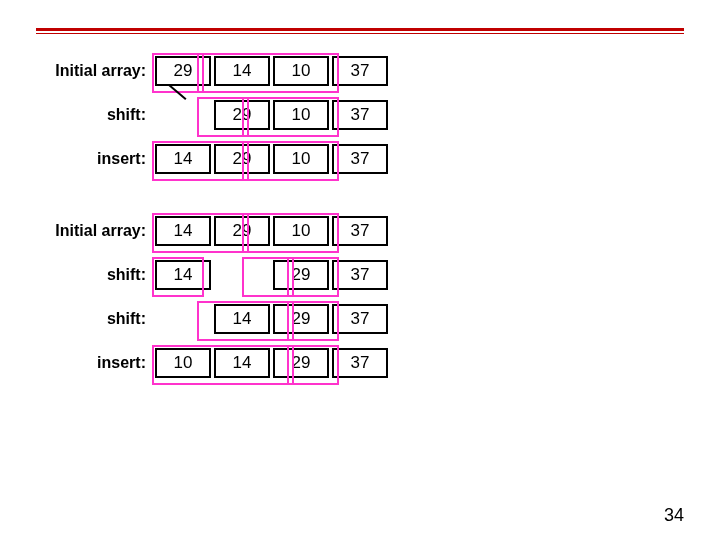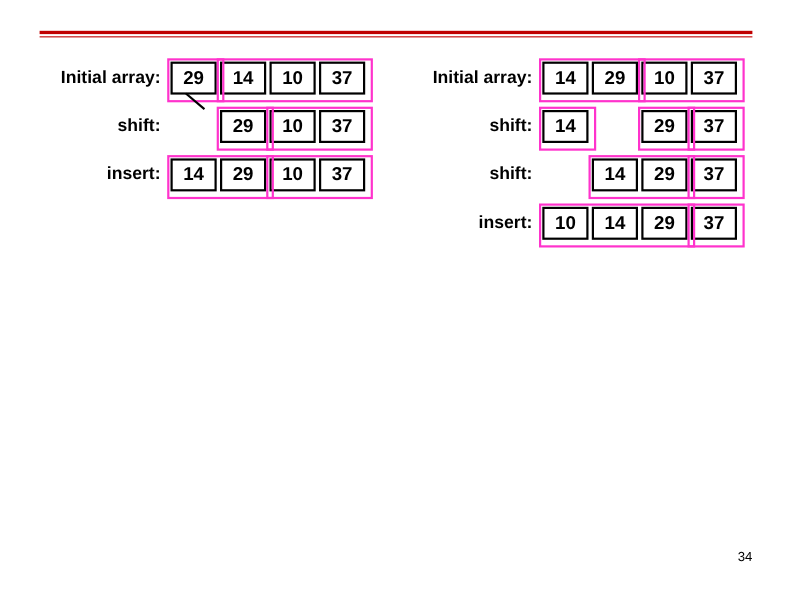--- a/index.html
+++ b/index.html
@@ -48,20 +48,21 @@
     font-size: 22px;
     line-height: 1.25;
   }
   .mono {
     font-family: "Courier New", monospace;
   }
   .arrays {
     margin-top: 26px;
     display: flex;
     gap: 28px;
+    flex-direction: column;
   }
   .col {
     flex: 1;
   }
   .row {
     display: flex;
     align-items: center;
     margin-bottom: 14px;
     position: relative;
   }
@@ -72,28 +73,28 @@
     font-weight: bold;
     padding-right: 9px;
   }
   .cells {
     display: flex;
     gap: 3px;
     position: relative;
   }
   .cell {
     box-sizing: border-box;
-    width: 42px;
+    width: 56px;
     height: 30px;
     border: 2px solid #000;
     display: flex;
     align-items: center;
     justify-content: center;
     font-size: 17px;
-    font-weight: bold;
+    font-weight: normal;
     background: #fff;
   }
   .cell.blank {
     border-color: transparent;
     background: transparent;
   }
   .group {
     position: absolute;
     border: 2px solid #ff33cc;
     border-radius: 0;
@@ -102,22 +103,22 @@
   .diag {
     position: absolute;
     width: 22px;
     height: 2px;
     background: #000;
     transform-origin: left center;
   }
   .pagenum {
     position: absolute;
     right: 36px;
-    bottom: 27px;
-    font-size: 12px;
+    bottom: 14px;
+    font-size: 18px;
   }
 </style>
 </head>
 <body>
 
 <div class="slide">
   <div class="rule">
     <div class="bar1"></div>
       <div class="bar2"></div>
   </div>

